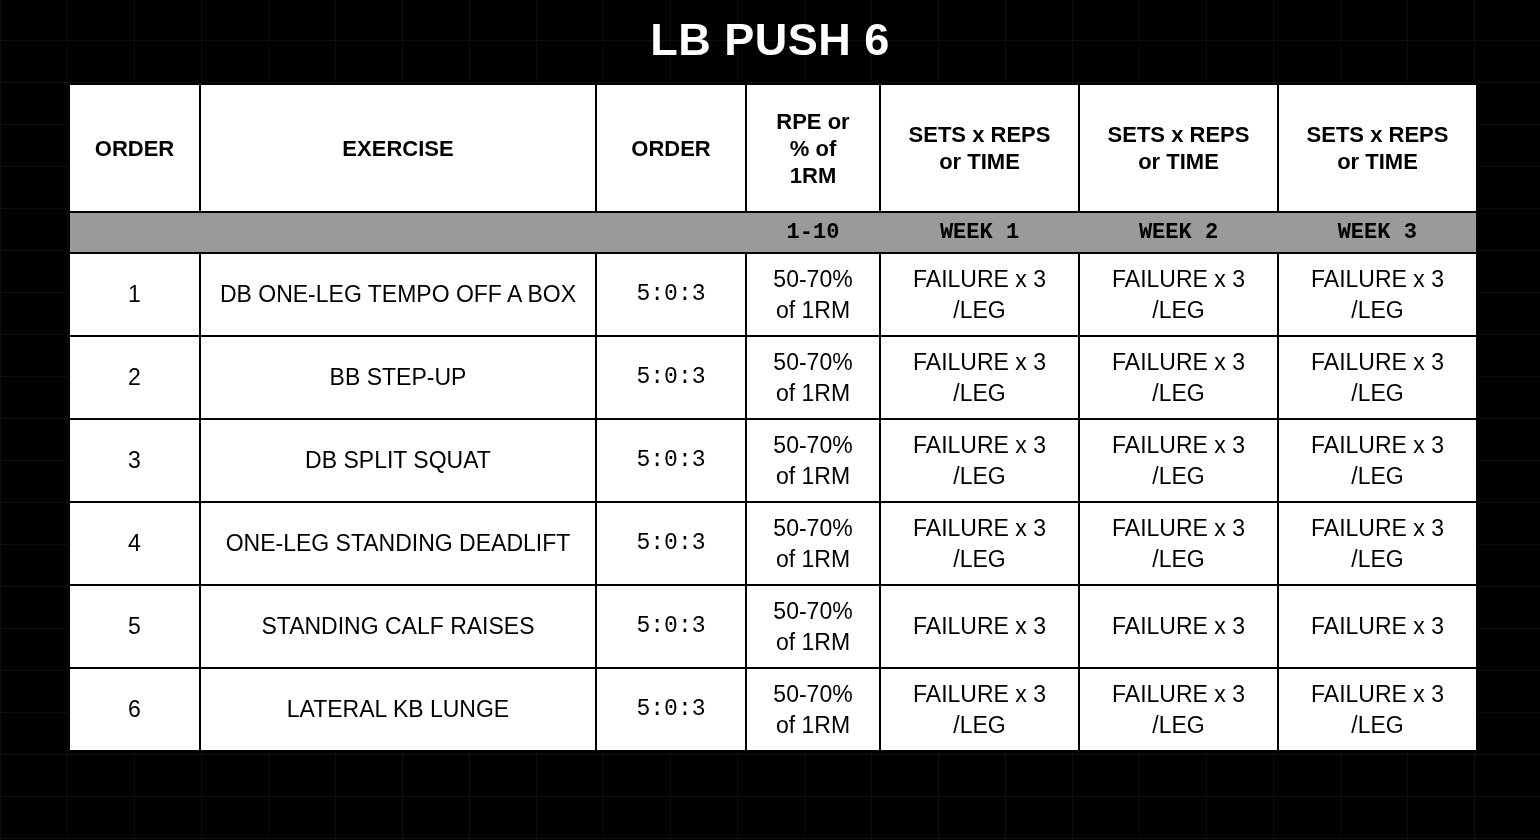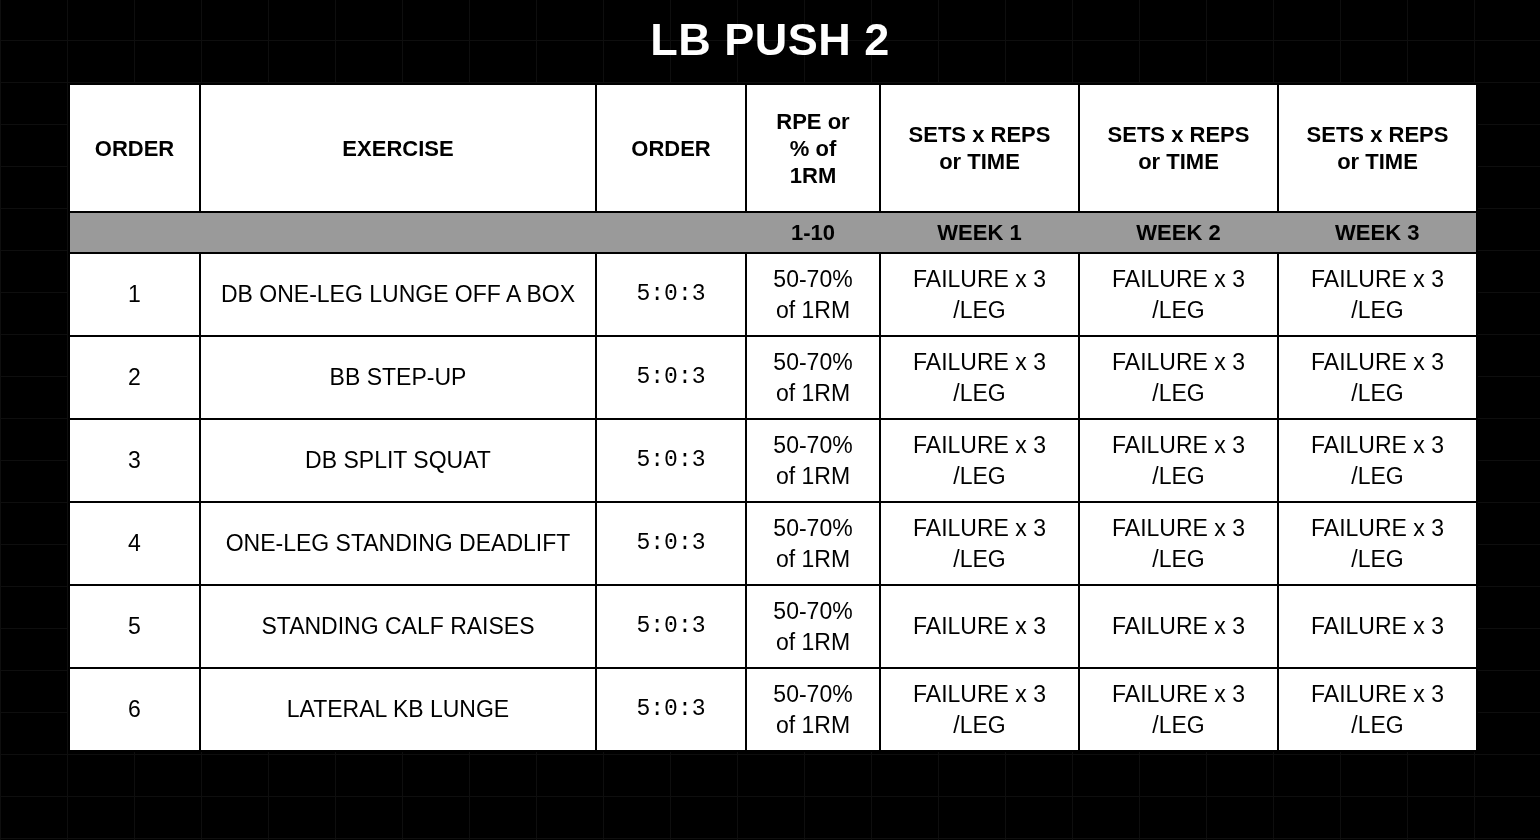--- a/index.html
+++ b/index.html
@@ -92,20 +92,21 @@
     height: 41px;
     background: #9a9a9a;
     font-size: 22px;
     font-weight: bold;
     line-height: 26px;
     border-top: 2px solid #000000;
     border-bottom: 2px solid #000000;
     border-left: 1px solid #9a9a9a;
     border-right: 1px solid #9a9a9a;
     padding: 0 4px;
+    font-family: Liberation Mono, monospace;
   }
   tr.subhead-row td.sub-blank {
     border-left: 0;
     border-right: 0;
   }
   tr.subhead-row td.sub-first-blank { border-left: 2px solid #000000; }
   tr.subhead-row td.sub-last { border-right: 2px solid #000000; }
 
   tbody tr.data-row td {
     height: 83px;
@@ -122,21 +123,21 @@
 
   .nowrap { white-space: nowrap; text-align: center; }
 </style>
 </head>
 <body>
 
 <div id="bg-grid"></div>
 
 <div id="page">
 
-  <div id="page-title">LB PUSH 2</div>
+  <div id="page-title">LB PUSH 6</div>
 
   <div id="workout-table-wrap">
     <table class="workout-table">
       <colgroup>
         <col class="c-order">
           <col class="c-exer">
           <col class="c-tempo">
         <col class="c-rpe">
           <col class="c-week">
           <col class="c-week">
@@ -173,21 +174,21 @@
           <td>1-10</td>
           <td>WEEK 1</td>
           <td>WEEK 2</td>
           <td class="sub-last">WEEK 3</td>
         </tr>
       </thead>
 
       <tbody id="table-body">
           <tr class="data-row">
             <td class="cell-order">1</td>
-            <td class="cell-exercise">DB ONE-LEG LUNGE OFF A BOX</td>
+            <td class="cell-exercise">DB ONE-LEG TEMPO OFF A BOX</td>
             <td class="cell-tempo">5:0:3</td>
             <td class="cell-rpe">
               <div class="nowrap">50-70%</div>
               <div class="nowrap">of 1RM</div>
             </td>
             <td class="cell-week">
               <div class="nowrap">FAILURE x 3</div>
               <div class="nowrap">/LEG</div>
             </td>
             <td class="cell-week">

